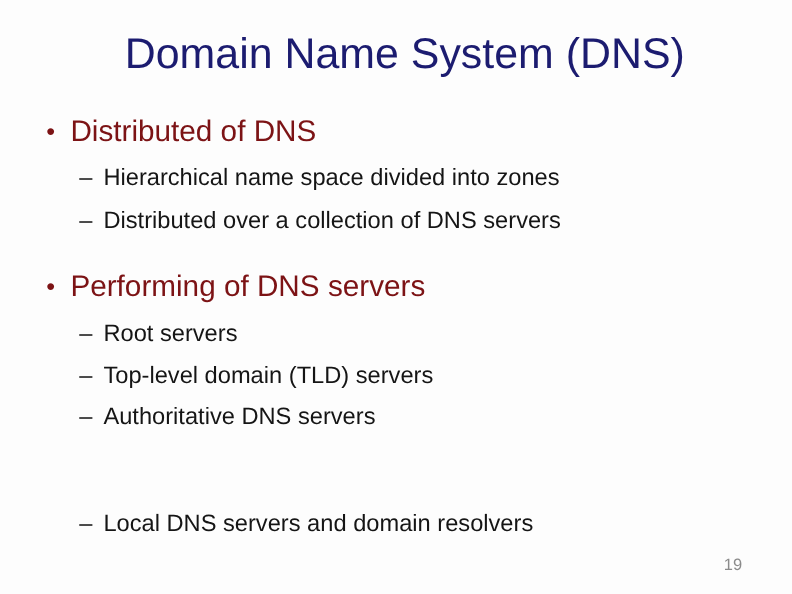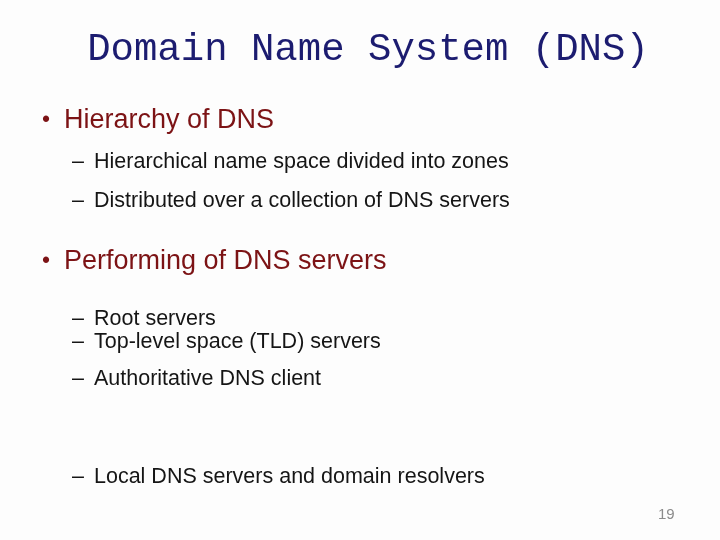--- a/index.html
+++ b/index.html
@@ -18,21 +18,20 @@
   .title {
     position: absolute;
     top: 28px;
     left: 16px;
     right: 0;
     text-align: center;
     font-size: 39px;
     line-height: 1.15;
     color: var(--title_text, #1c1c70);
     white-space: nowrap;
-    font-family: Liberation Mono, monospace;
   }
   .l1 {
     position: absolute;
     left: 42px;
     font-size: 27px;
     line-height: 1.2;
     color: var(--heading_text, #7c1315);
     white-space: nowrap;
   }
   .l1 .marker {
@@ -62,40 +61,40 @@
   }
 </style>
 </head>
 <body>
 
 <div class="slide">
 
   <div class="title">Domain Name System (DNS)</div>
 
   <div class="l1" style="top:103px">
-    <span class="marker">•</span><span>Hierarchy of DNS</span>
+    <span class="marker">•</span><span>Distributed of DNS</span>
   </div>
   <div class="l2" style="top:149px">
     <span class="marker">–</span><span>Hierarchical name space divided into zones</span>
   </div>
   <div class="l2" style="top:188px">
     <span class="marker">–</span><span>Distributed over a collection of DNS servers</span>
   </div>
 
   <div class="l1" style="top:244px">
     <span class="marker">•</span><span>Performing of DNS servers</span>
   </div>
-  <div class="l2" style="top:306px">
+  <div class="l2" style="top:291px">
     <span class="marker">–</span><span>Root servers</span>
   </div>
   <div class="l2" style="top:329px">
-    <span class="marker">–</span><span>Top-level space (TLD) servers</span>
+    <span class="marker">–</span><span>Top-level domain (TLD) servers</span>
   </div>
   <div class="l2" style="top:366px">
-    <span class="marker">–</span><span>Authoritative DNS client</span>
+    <span class="marker">–</span><span>Authoritative DNS servers</span>
   </div>
 
   <div class="l2" style="top:464px">
     <span class="marker">–</span><span>Local DNS servers and domain resolvers</span>
   </div>
 
   <div class="pagenum">19</div>
 
 </div>
 

